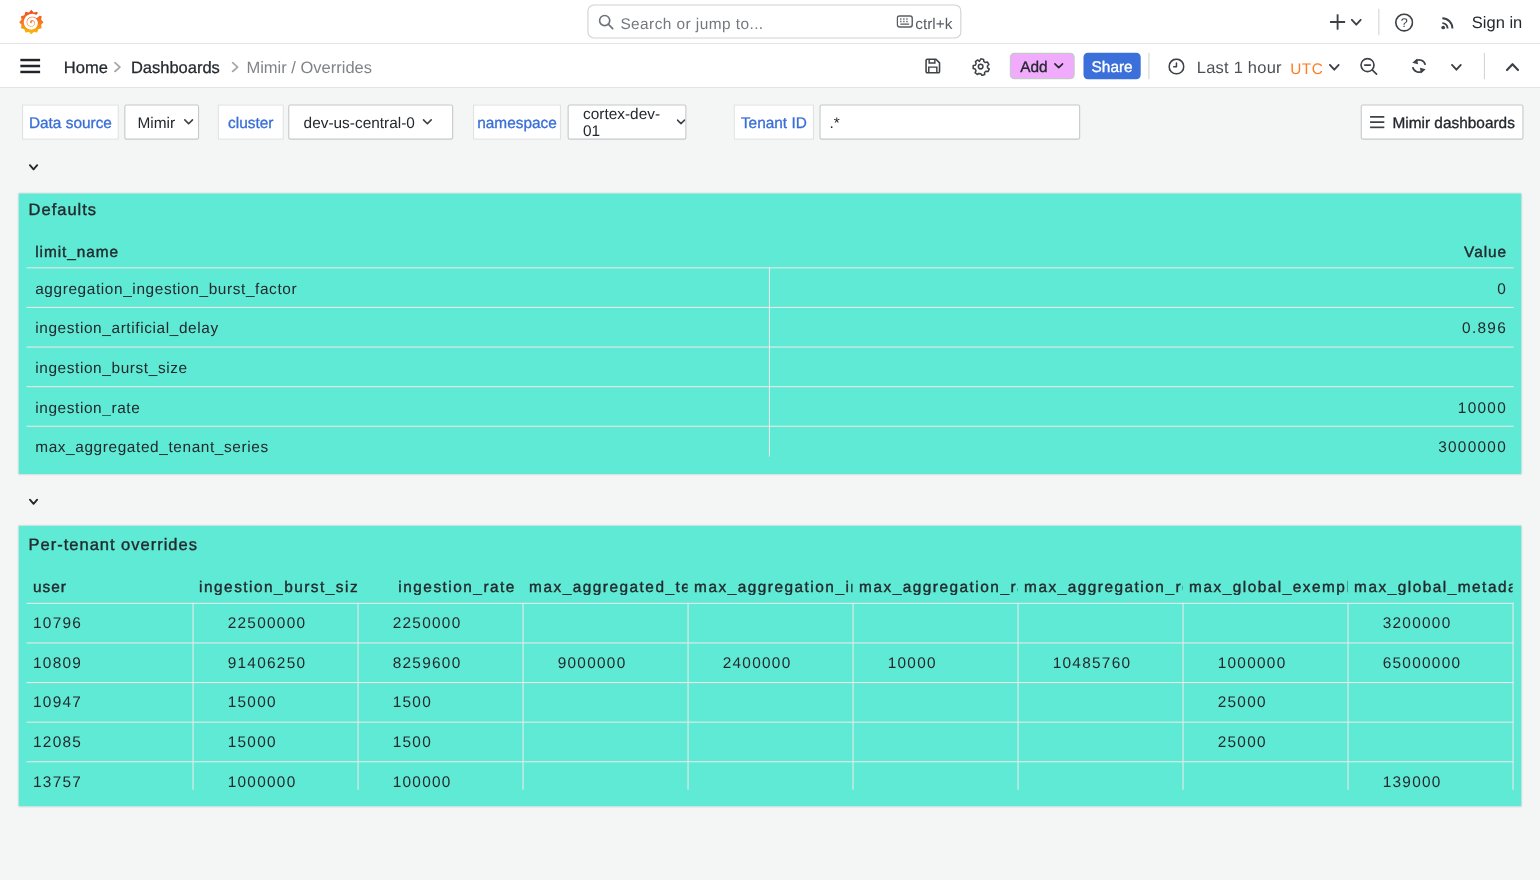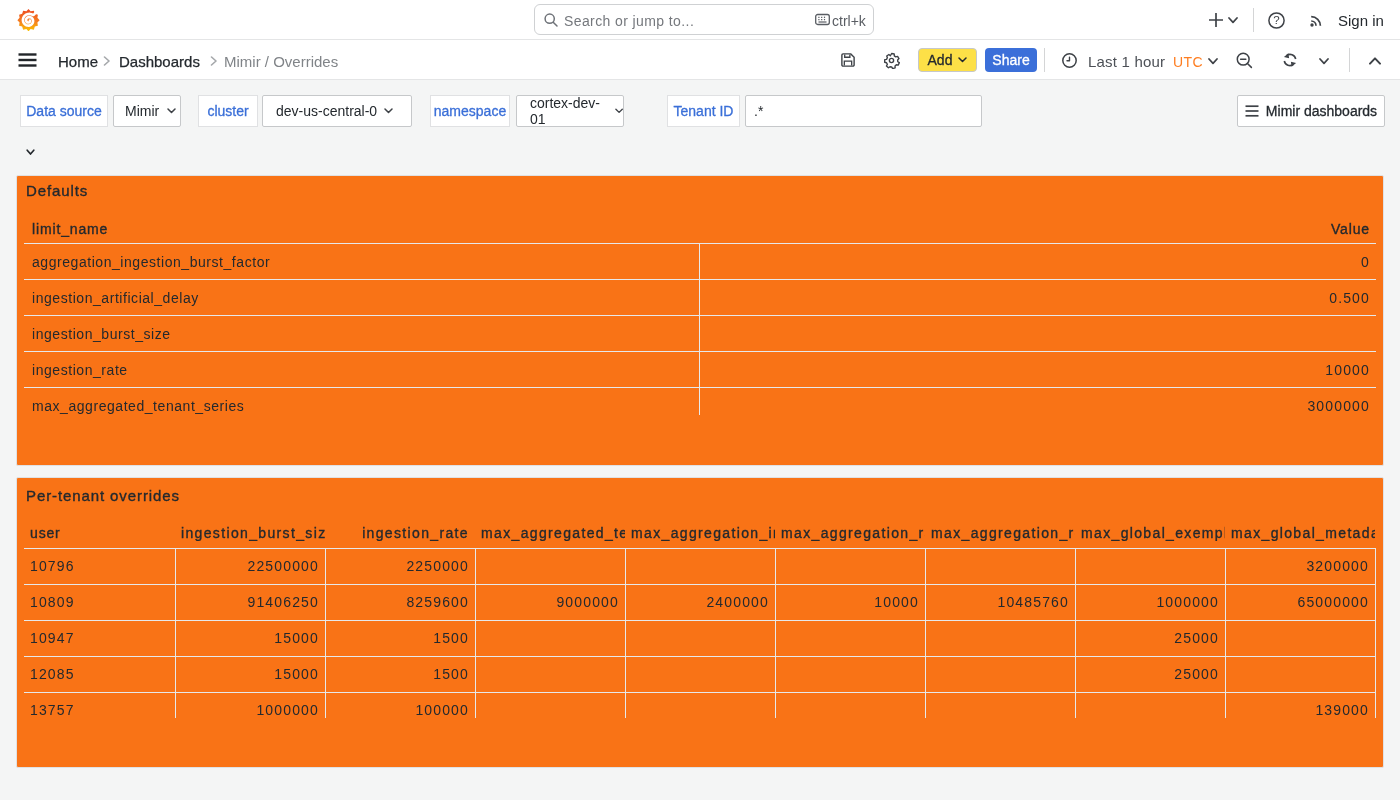--- a/index.html
+++ b/index.html
@@ -7,29 +7,29 @@
   body { background:#f4f5f5; font-family:"Liberation Sans", sans-serif; color:#24292e; font-size:14px; }
   #root { position:absolute; left:0; top:0; width:1400px; height:800px; opacity:0.999; }
   .abs { position:absolute; }
   .bar { position:absolute; left:0; width:1400px; background:#fff; border-bottom:1px solid #e4e5e6; }
   .ico { position:absolute; }
   svg { display:block; }
   .vline { position:absolute; width:1px; background:#d4d5d6; }
   .btn { position:absolute; height:24px; border-radius:4px; display:flex; align-items:center; justify-content:center; font-size:14px; }
   .lbl { position:absolute; top:95px; height:32px; background:#fff; border:1px solid #e0e1e3; display:flex; align-items:center; justify-content:center; color:#3a6fd8; font-size:14px; -webkit-text-stroke:0.3px currentColor; }
   .sel { position:absolute; top:95px; height:32px; background:#fff; border:1px solid #c6c8ca; border-radius:2px; display:flex; align-items:center; color:#24292e; font-size:14px; }
-  .panel { position:absolute; left:16px; width:1368px; height:291px; background:#f97316; border:1px solid #e0e1e3; border-radius:2px; }
+  .panel { position:absolute; left:16px; width:1368px; height:257px; background:#5eead4; border:1px solid #e0e1e3; border-radius:2px; }
   .ptitle { position:absolute; left:9px; top:6px; height:26px; display:flex; align-items:center; font-weight:400; font-size:15px; letter-spacing:0.9px; -webkit-text-stroke:0.35px currentColor; color:#24292e; }
   .hcell { position:absolute; font-weight:400; -webkit-text-stroke:0.35px currentColor; letter-spacing:0.85px; color:#24292e; white-space:nowrap; overflow:hidden; }
   .cell  { position:absolute; color:#24292e; letter-spacing:0.55px; white-space:nowrap; overflow:hidden; }
   .num { letter-spacing:1.15px; }
   .hborder { position:absolute; height:1px; background:#e7e8e9; }
   .vborder { position:absolute; width:1px; background:#e7e8e9; }
   .nh { width:150px; text-align:right; padding-left:6px; padding-right:6px; letter-spacing:1.35px; }
-  .nc { width:150px; text-align:right; padding-right:6px; }
+  .nc { width:150px; padding-right:6px;margin-left:32px; }
 </style>
 </head>
 <body>
 <div id="root">
 
 <div class="bar" style="top:0; height:40px;"></div>
 
 <svg class="ico" style="left:17px; top:8px;" width="23" height="23" viewBox="0 0 24 24">
   <defs>
     <linearGradient id="glg" x1="0" y1="0" x2="0" y2="1">
@@ -97,21 +97,21 @@
 
 <svg class="ico" style="left:840px; top:52px;" width="16" height="16" viewBox="0 0 17 17">
   <path d="M2 3.2 A1.2 1.2 0 0 1 3.2 2 H11.5 L15 5.5 V13.8 A1.2 1.2 0 0 1 13.8 15 H3.2 A1.2 1.2 0 0 1 2 13.8 Z" fill="none" stroke="#3e4247" stroke-width="1.5"></path>
   <path d="M5 2.6 V5.6 H10.5 V2.6" fill="none" stroke="#3e4247" stroke-width="1.4"></path>
   <path d="M4.6 14.4 V9.6 H12.4 V14.4" fill="none" stroke="#3e4247" stroke-width="1.4"></path>
 </svg>
 <svg class="ico" style="left:883px; top:52px;" width="17" height="17" viewBox="0 0 17 17">
   <circle cx="8.5" cy="8.5" r="2.1" fill="none" stroke="#3e4247" stroke-width="1.4"></circle>
   <path fill="none" stroke="#3e4247" stroke-width="1.4" stroke-linejoin="round" d="M7.2 1.6 H9.8 L10.3 3.4 L11.9 4.1 L13.6 3.2 L15.4 5.1 L14.4 6.7 L14.9 8.4 L16.6 9 L16 11.6 L14.1 11.7 L13.1 13.1 L13.6 14.9 L11.3 16.2 L10 14.8 L8.3 14.9 L7 16.2 L4.7 14.9 L5.2 13.1 L4.1 11.7 L2.2 11.6 L1.7 9 L3.4 8.4 L3.9 6.7 L2.9 5.1 L4.7 3.2 L6.4 4.1 Z" transform="rotate(12 8.5 8.5)"></path>
 </svg>
-<div class="btn" style="left:918px; top:48px; width:59px; background:#fde047; border:1px solid #c6c8ca; color:#24292e; gap:6px; -webkit-text-stroke:0.3px currentColor;">Add
+<div class="btn" style="left:918px; top:48px; width:59px; background:#f0abfc; border:1px solid #c6c8ca; color:#24292e; gap:6px; -webkit-text-stroke:0.3px currentColor;">Add
   <svg width="9" height="6" viewBox="0 0 9 6">
         <path d="M1 1 L4.5 4.5 L8 1" fill="none" stroke="#24292e" stroke-width="1.5" stroke-linecap="round" stroke-linejoin="round"></path>
       </svg>
 </div>
 <div class="btn" style="left:985px; top:48px; width:52px; background:#3b6fd9; color:#fff; -webkit-text-stroke:0.3px currentColor;">Share</div>
 <div class="vline" style="left:1044px; top:48px; height:24px;"></div>
 <svg class="ico" style="left:1062px; top:53px;" width="15" height="15" viewBox="0 0 15 15">
   <circle cx="7.5" cy="7.5" r="6.7" fill="none" stroke="#3e4247" stroke-width="1.5"></circle>
   <path d="M7.5 4.2 V7.7 H5.0" fill="none" stroke="#3e4247" stroke-width="1.4" stroke-linecap="round" stroke-linejoin="round"></path>
 </svg>
@@ -188,21 +188,21 @@
   <div class="hborder" style="left:7px; top:67px; width:1352px;"></div>
   <div class="hborder" style="left:7px; top:103px; width:1352px;"></div>
   <div class="hborder" style="left:7px; top:139px; width:1352px;"></div>
   <div class="hborder" style="left:7px; top:175px; width:1352px;"></div>
   <div class="hborder" style="left:7px; top:211px; width:1352px;"></div>
   <div class="vborder" style="left:682px; top:67px; height:172px;"></div>
 
   <div class="cell" style="left:15px; top:78px;">aggregation_ingestion_burst_factor</div>
   <div class="cell num" style="left:683px; top:78px; width:670px; text-align:right;">0</div>
   <div class="cell" style="left:15px; top:114px;">ingestion_artificial_delay</div>
-  <div class="cell num" style="left:683px; top:114px; width:670px; text-align:right;">0.500</div>
+  <div class="cell num" style="left:683px; top:114px; width:670px; text-align:right;">0.896</div>
   <div class="cell" style="left:15px; top:150px;">ingestion_burst_size</div>
   <div class="cell" style="left:15px; top:186px;">ingestion_rate</div>
   <div class="cell num" style="left:683px; top:186px; width:670px; text-align:right;">10000</div>
   <div class="cell" style="left:15px; top:222px;">max_aggregated_tenant_series</div>
   <div class="cell num" style="left:683px; top:222px; width:670px; text-align:right;">3000000</div>
 </div>
 
 <div class="panel" style="top:477px;">
   <div class="ptitle" style="top:4px;text-align:center;">Per-tenant overrides</div>
 

